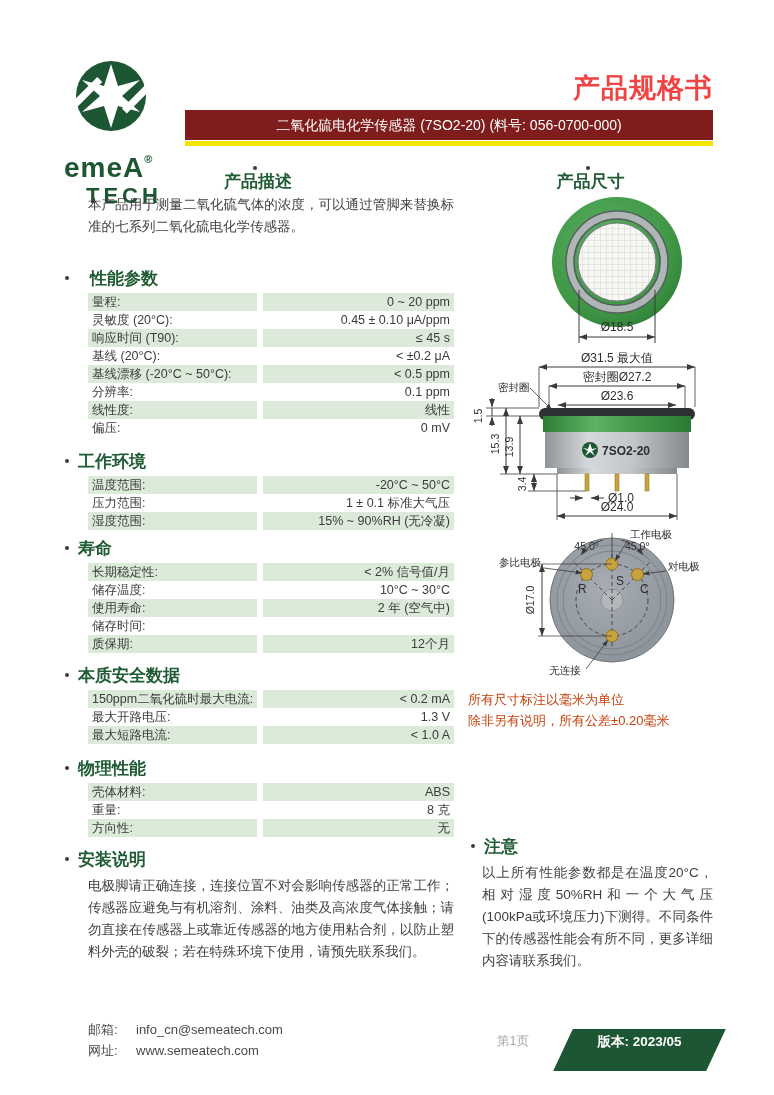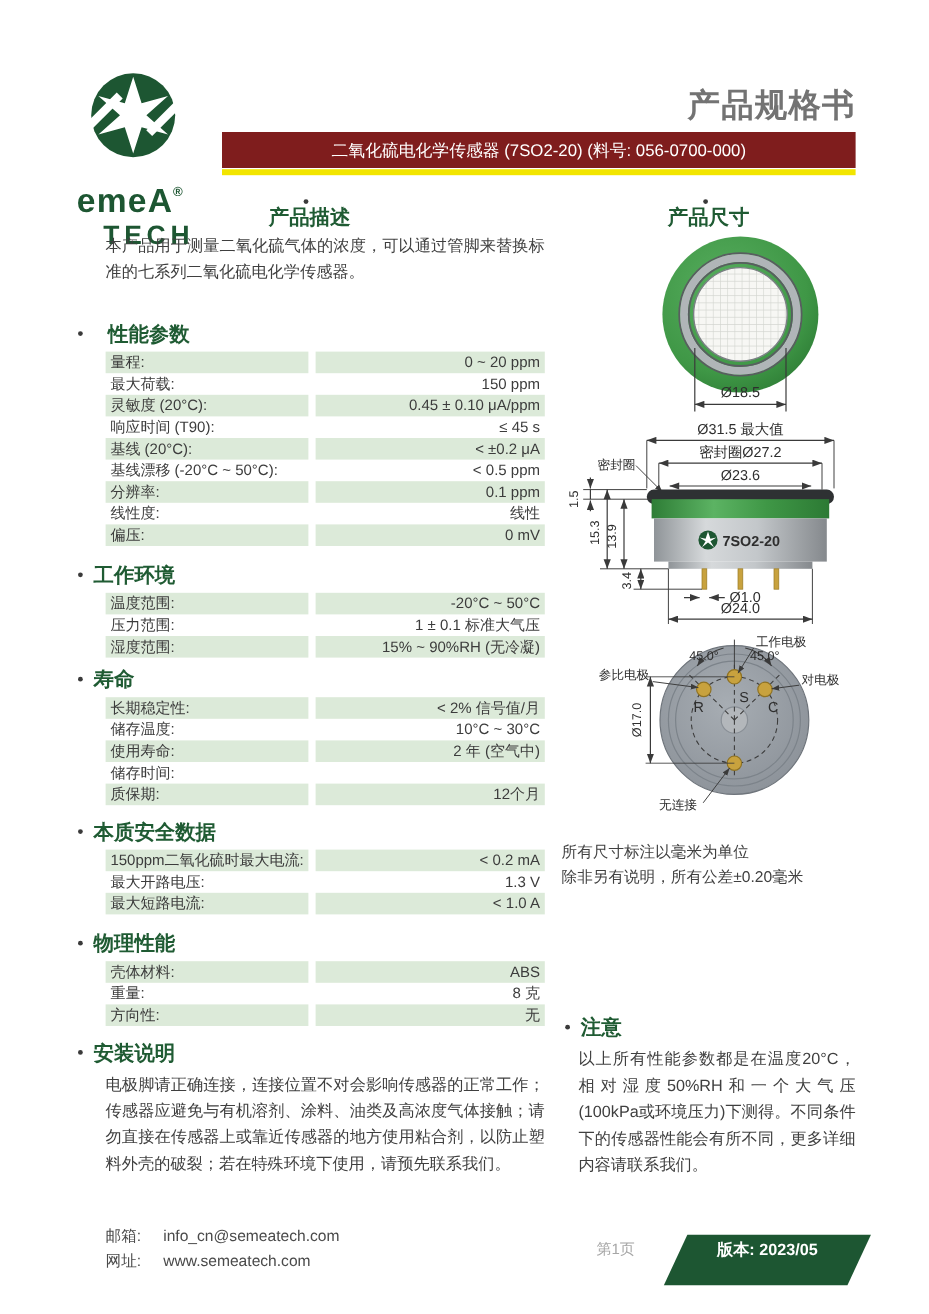--- a/index.html
+++ b/index.html
@@ -7,21 +7,21 @@
     width:774px;height:1095px;position:relative;overflow:hidden;background:#ffffff;
     font-family:"Liberation Sans","DejaVu Sans",sans-serif;color:#3f3f3f;
   }
   
   .logo{position:absolute;left:74px;top:56px;display:flex;align-items:flex-start;flex-direction:column;}
   .logo-text{margin-left:-10px;margin-top:18px;color:#1d5632;font-weight:bold;line-height:1;}
   .logo-line1{font-size:28px;letter-spacing:1px;}
   .logo-reg{font-size:11px;vertical-align:14px;}
   .logo-line2{font-size:22px;letter-spacing:4px;margin-left:22px;margin-top:3px;}
   .doc-title{position:absolute;left:360px;top:70px;width:353px;text-align:right;
-    font-size:27px;color:#737373;font-weight:bold;letter-spacing:1px;}
+    font-size:27px;color:#ef4444;font-weight:bold;letter-spacing:1px;}
   .banner{position:absolute;left:185px;top:110px;width:528px;height:30px;background:#7f1d1d;
     color:#ffffff;font-size:14px;font-weight:normal;text-align:center;line-height:30px;}
   .yellow-bar{position:absolute;left:185px;top:141px;width:528px;height:5px;background:#f2e500;}
   
   .col-left{position:absolute;left:62px;top:160px;width:392px;}
   .col-right{position:absolute;left:468px;top:160px;width:245px;}
   
   .sec-h{display:flex;align-items:center;height:24px;color:#1f5b33;font-size:17px;font-weight:bold;}
   .sec-h .dot{width:4px;height:4px;border-radius:50%;background:#3a3a3a;margin:0 9px 0 3px;flex:none;}
   .sec-body{margin:4px 0 0 26px;font-size:13.5px;line-height:22px;color:#3f3f3f;text-align:justify;}
@@ -32,21 +32,21 @@
   .spec-value{flex:1;text-align:right;padding-right:4px;height:100%;display:flex;align-items:center;justify-content:flex-end;}
   .spec-row:nth-of-type(odd) .spec-label,
   .spec-row:nth-of-type(odd) .spec-value{background:#dcead9;}
   
   .mt-s1{margin-top:6px;flex-direction:column;} .mt-s2{margin-top:28px;gap:12px;} .mt-s3{margin-top:12px;}
   .mt-s4{margin-top:6px;} .mt-s5{margin-top:10px;} .mt-s6{margin-top:12px;} .mt-s7{margin-top:10px;}
   
   .dim-svg{display:block;margin-top:2px;}
   .dtxt{font-size:12px;fill:#2e2e2e;font-family:"Liberation Sans","DejaVu Sans",sans-serif;}
   .dtxt-s{font-size:10.5px;fill:#2e2e2e;font-family:"Liberation Sans","DejaVu Sans",sans-serif;}
-  .dim-notes{margin-top:22px;font-size:13px;line-height:21px;color:#404040;}
+  .dim-notes{margin-top:12px;font-size:13px;line-height:21px;color:#c2410c;}
   .notice-h{margin-top:103px;}
   .notice-body{margin:4px 0 0 14px;font-size:13.5px;line-height:22px;text-align:justify;}
   
   .footer-left{position:absolute;left:88px;top:1019px;font-size:13px;line-height:21px;color:#4a4a4a;}
   .footer-row{display:flex;}
   .footer-row .lbl{width:48px;}
   .page-num{position:absolute;left:497px;top:1033px;font-size:12.5px;color:#a6a6a6;}
   .version-badge{position:absolute;left:563px;top:1029px;width:153px;height:42px;}
   .version-badge .skew{position:absolute;inset:0;background:#1d5632;transform:skewX(-25deg);}
   .version-badge .txt{position:absolute;inset:0;color:#fff;font-size:13.5px;font-weight:bold;
@@ -84,24 +84,20 @@
     <span class="dot"></span>
     <span>性能参数</span>
   </div>
   <div class="spec-table">
 
       <div class="spec-row">
         <div class="spec-label">量程:</div>
         <div class="spec-value">0 ~ 20 ppm</div>
       </div>
 
-      <div class="spec-row">
-        <div class="spec-label">最大荷载:</div>
-        <div class="spec-value">150 ppm</div>
-      </div>
 
       <div class="spec-row">
         <div class="spec-label">灵敏度 (20°C):</div>
         <div class="spec-value">0.45 ± 0.10 μA/ppm</div>
       </div>
 
       <div class="spec-row">
         <div class="spec-label">响应时间 (T90):</div>
         <div class="spec-value">≤ 45 s</div>
       </div>

